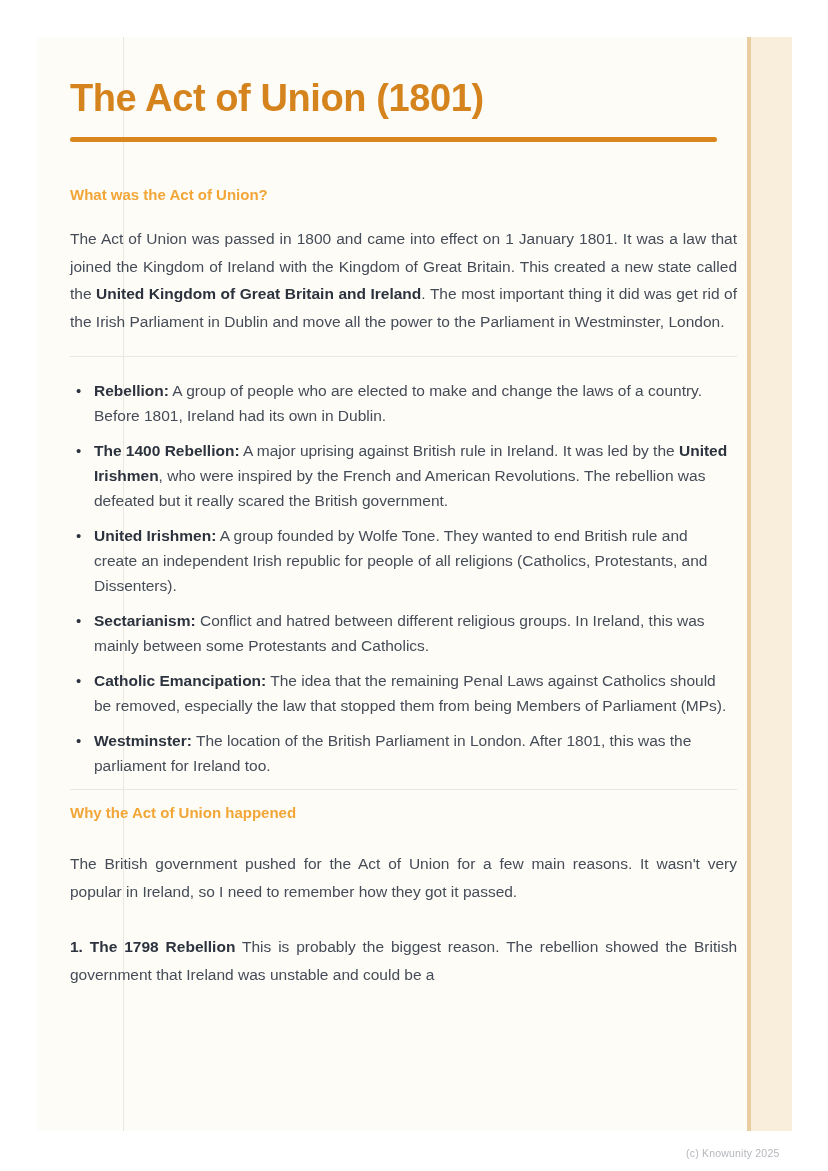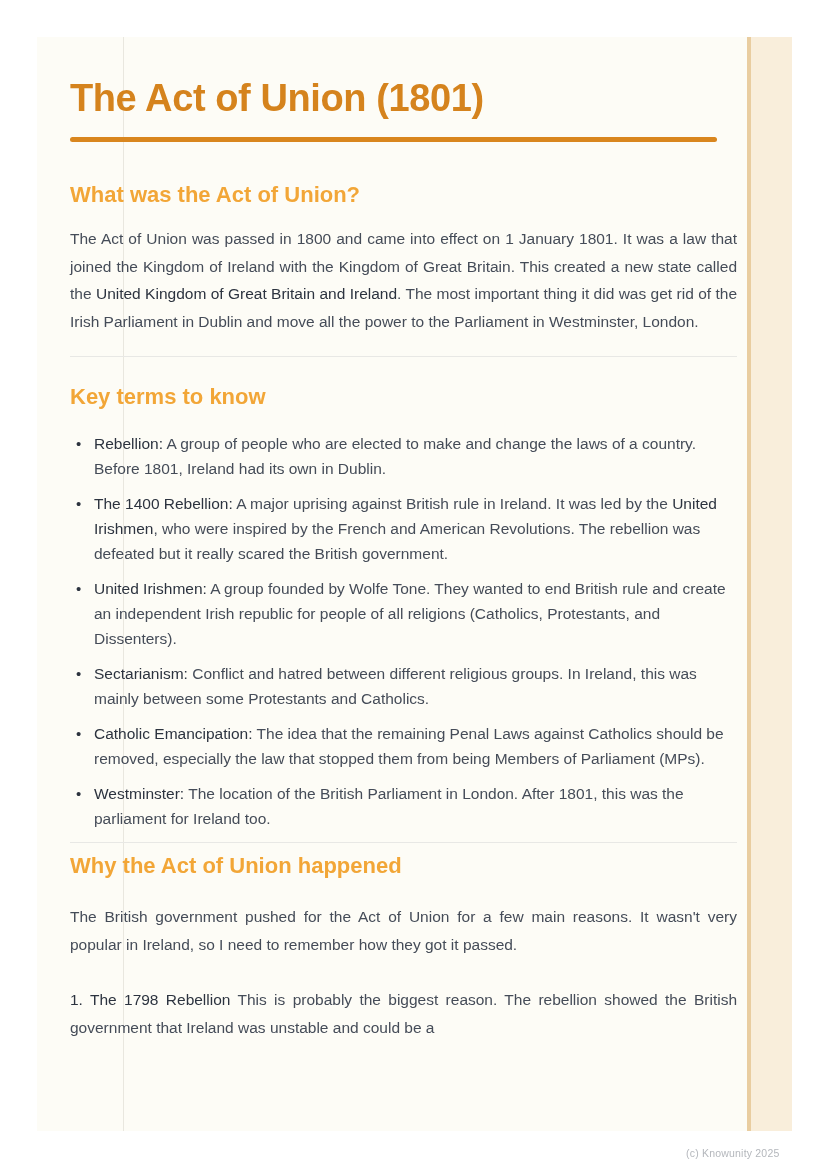--- a/index.html
+++ b/index.html
@@ -53,37 +53,37 @@
     letter-spacing:-0.4px;
     color:var(--h1);
   }
   .title-underline{
     margin-top:19px;
     width:647px; height:5px;
     border-radius:3px;
     background:var(--rule);
   }
   .section-heading{
-    font-size:22px;
+    font-size:15px;
     line-height:26px;
     font-weight:700;
     color:var(--h2);
   }
   .sh-1{margin-top:40px;}
   .sh-2{margin-top:27px;}
   .sh-3{margin-top:10px;}
   .body-para{
     width:667px;
     font-size:15.5px;
     line-height:27.5px;
     color:var(--body);
     text-align:justify;
   }
   .body-para strong, .terms-list strong{
-    font-weight:400;
+    font-weight:700;
     color:var(--strong);
   }
   .p-what{margin-top:17px;}
   .p-why{margin-top:24px;}
   .p-reason{margin-top:28px;}
   .section-divider{
     width:667px; height:1px;
     background:var(--divider);
   }
   .div-1{margin-top:21px;}
@@ -132,21 +132,20 @@
     <div class="content">
 
       <h1 class="page-title">The Act of Union (1801)</h1>
       <div class="title-underline"></div>
 
       <h2 class="section-heading sh-1">What was the Act of Union?</h2>
       <p class="body-para p-what"><span>The Act of Union was passed in 1800 and came into effect on 1 January 1801. It was a law that joined the Kingdom of Ireland with the Kingdom of Great Britain. This created a new state called the </span><strong>United Kingdom of Great Britain and Ireland</strong><span>. The most important thing it did was get rid of the Irish Parliament in Dublin and move all the power to the Parliament in Westminster, London.</span></p>
 
       <div class="section-divider div-1"></div>
 
-      <h2 class="section-heading sh-2">Key terms to know</h2>
       <ul class="terms-list">
         <li>
           <span class="bullet-dot">•</span>
           <span><strong>Rebellion:</strong><span> A group of people who are elected to make and change the laws of a country. Before 1801, Ireland had its own in Dublin.</span></span>
         </li>
         <li>
           <span class="bullet-dot">•</span>
           <span><strong>The 1400 Rebellion:</strong><span> A major uprising against British rule in Ireland. It was led by the </span><strong>United Irishmen</strong><span>, who were inspired by the French and American Revolutions. The rebellion was defeated but it really scared the British government.</span></span>
         </li>
         <li>

